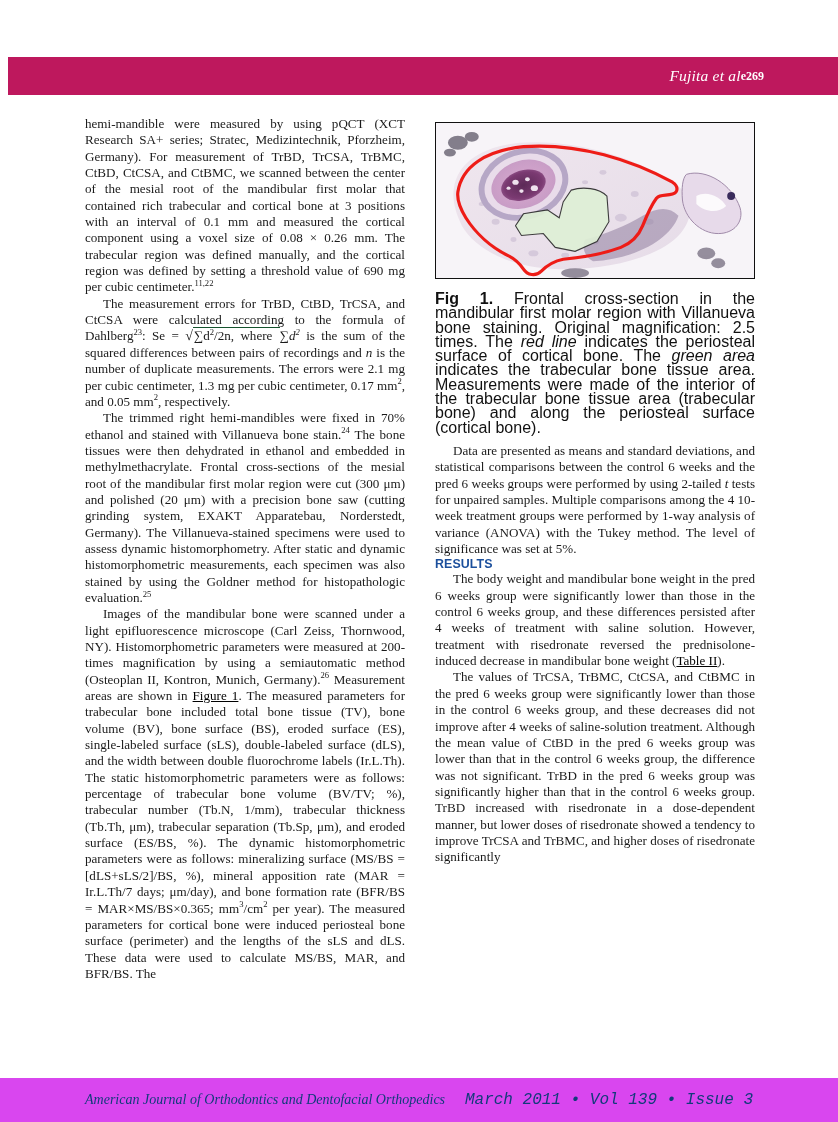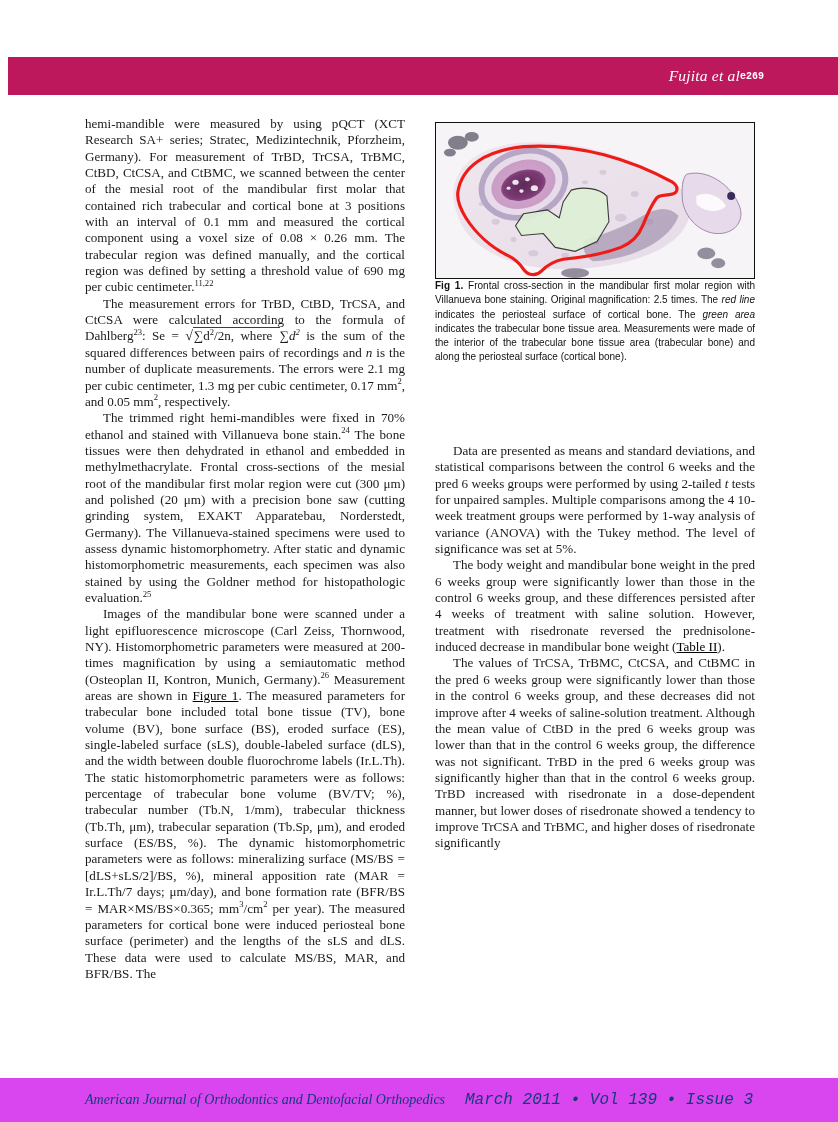--- a/index.html
+++ b/index.html
@@ -28,22 +28,22 @@
   #running-head .rh-left {
     color: #ffffff;
     font-style: italic;
     font-size: 15.5px;
     font-family: "Liberation Serif", serif;
     letter-spacing: 0.2px;
   }
   #running-head .rh-right {
     color: #ffffff;
     font-weight: bold;
-    font-size: 10px;
-    font-family: Liberation Mono, monospace;
+    font-size: 12px;
+    font-family: Liberation Serif, serif;
   }
 
   
   #page-body {
     position: absolute;
     left: 85px; top: 116px;
     width: 670px;
     height: 930px;
   }
   .col {
@@ -86,22 +86,23 @@
   #fig-image {
     width: 320px; height: 157px;
     border: 1.5px solid #111111;
     background: #f6f4f7;
     position: relative;
     overflow: hidden;
   }
   #fig-image svg { display: block; width: 100%; height: 100%; }
 
   #fig-caption {
+    margin-top: 13px;
     font-family: "Liberation Sans", sans-serif;
-    font-size: 10px;
+    font-size: 16px;
     line-height: 14.3px;
     text-align: justify;
     color: #111111;
   }
   #fig-caption .fig-label { font-weight: bold; }
 
   
   h2.sec-head {
     margin: 0;
     font-family: "Liberation Sans", sans-serif;
@@ -244,20 +245,21 @@
       <span class="fig-label">Fig 1.</span><span> Frontal cross-section in the mandibular first molar region with Villanueva bone staining. Original magnification: 2.5 times. The </span><span class="ital">red line</span><span> indicates the periosteal surface of cortical bone. The </span><span class="ital">green area</span><span> indicates the trabecular bone tissue area. Measurements were made of the interior of the trabecular bone tissue area (trabecular bone) and along the periosteal surface (cortical bone).</span>
     </div>
   </div>
 
   <div class="col" id="col-right" style="top:327px;">
 
 
 
     <p class="body-text"><span>Data are presented as means and standard deviations, and statistical comparisons between the control 6 weeks and the pred 6 weeks groups were performed by using 2-tailed </span><span class="ital">t</span><span> tests for unpaired samples. Multiple comparisons among the 4 10-week treatment groups were performed by 1-way analysis of variance (ANOVA) with the Tukey method. The level of significance was set at 5%.</span></p>
 
+    <h2 class="sec-head gap-before gap-after">RESULTS</h2>
 
     <p class="body-text"><span>The body weight and mandibular bone weight in the pred 6 weeks group were significantly lower than those in the control 6 weeks group, and these differences persisted after 4 weeks of treatment with saline solution. However, treatment with risedronate reversed the prednisolone-induced decrease in mandibular bone weight (</span><a class="lnk" href="#">Table II</a><span>).</span></p>
 
     <p class="body-text">The values of TrCSA, TrBMC, CtCSA, and CtBMC in the pred 6 weeks group were significantly lower than those in the control 6 weeks group, and these decreases did not improve after 4 weeks of saline-solution treatment. Although the mean value of CtBD in the pred 6 weeks group was lower than that in the control 6 weeks group, the difference was not significant. TrBD in the pred 6 weeks group was significantly higher than that in the control 6 weeks group. TrBD increased with risedronate in a dose-dependent manner, but lower doses of risedronate showed a tendency to improve TrCSA and TrBMC, and higher doses of risedronate significantly</p>
 
   </div>
 
 </div>
 
 <div id="page-footer">

